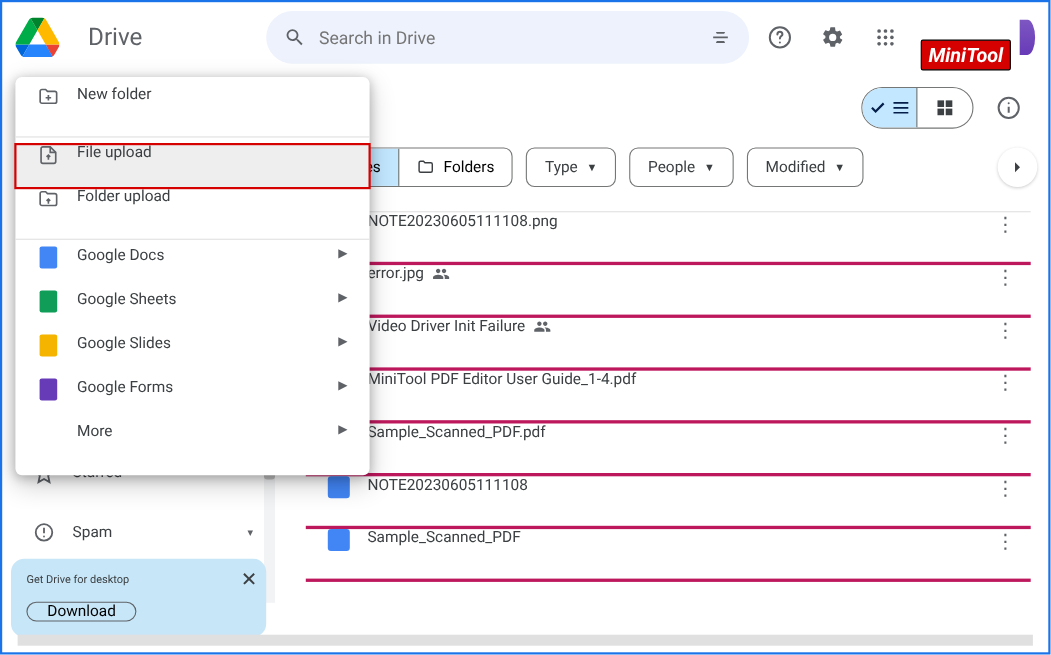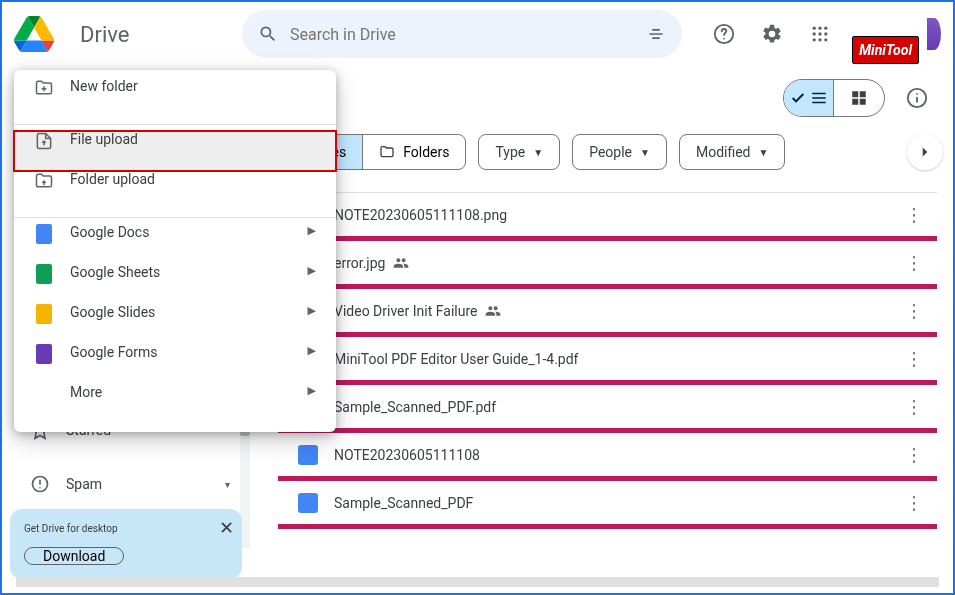--- a/index.html
+++ b/index.html
@@ -5,21 +5,21 @@
 * { box-sizing: border-box; margin: 0; padding: 0; font-family: 'Google Sans', Roboto, Arial, sans-serif; }
 body { width: 955px; height: 595px; overflow: hidden; position: relative; background: #fff; border: 2px solid #1a73e8; }
 .topbar { height: 64px; display: flex; align-items: center; padding: 0 12px; gap: 8px; }
 .logo-area { display: flex; align-items: center; gap: 8px; min-width: 220px; }
 .drive-logo { width: 40px; height: 40px; }
 .drive-text { font-size: 22px; color: #5f6368; margin-left: 18px; }
 .search-bar { flex: 1; max-width: 440px; height: 48px; background: #edf2fc; border-radius: 24px; display: flex; align-items: center; padding: 0 16px; gap: 12px; }
 .search-bar input { border: none; background: transparent; outline: none; font-size: 16px; flex: 1; color: #5f6368; }
 .top-icons { display: flex; align-items: center; gap: 8px; margin-left: auto; }
 .icon-btn { width: 40px; height: 40px; border-radius: 50%; display: flex; align-items: center; justify-content: center; cursor: pointer; color: #5f6368; }
-.brand-badge { height: 28px; padding: 0 6px; background: #d50000; color: #fff; font-weight: bold; font-style: italic; font-size: 14px; display: flex; align-items: center; border-radius: 2px; margin-left: 4px; border: 1px solid #000; margin-top: 32px; }
+.brand-badge { height: 28px; padding: 0 6px; background: #d50000; color: #fff; font-weight: bold; font-style: italic; font-size: 18px; display: flex; align-items: center; border-radius: 2px; margin-left: 4px; border: 1px solid #000; margin-top: 32px; }
 .avatar-slice { width: 14px; height: 32px; background: linear-gradient(#7e57c2,#673ab7); border-radius: 0 50% 50% 0; }
 .main { display: flex; height: calc(100% - 64px); position: relative; }
 .sidebar { width: 256px; padding: 12px 0 0 8px; position: relative; }
 .sidebar-items { position: absolute; top: 310px; width: 230px; }
 .side-item { display: flex; align-items: center; gap: 16px; height: 36px; padding-left: 20px; border-radius: 20px; cursor: pointer; color: #3c4043; font-size: 14px;}
 .side-item svg { width: 20px; height: 20px; color: #5f6368; }
 .side-caret { margin-left: auto; margin-right: 10px; color: #5f6368; font-size: 10px; }
 .scroll-trough { position:absolute; top:310px; left:238px; width:10px; height:172px; background:#f1f3f4; }
 .scroll-thumb { width:10px; height:60px; background:#c1c1c1; border-radius:3px; }
 .drive-promo { position: absolute; bottom: 14px; left: 8px; width: 232px; background: #c7e6f7; border-radius: 12px; padding: 14px 14px 14px 14px; }
@@ -33,21 +33,21 @@
 .view-toggle { display: inline-flex; border: 1px solid #747775; border-radius: 20px; overflow: hidden; height: 38px; }
 .view-toggle > div { width: 50px; display: flex; align-items: center; justify-content: center; gap:4px; }
 .view-toggle > div:first-child { background: #c2e7ff; border-right: 1px solid #747775; }
 .chips { display: flex; gap: 12px; align-items: center; margin-bottom: 22px; position: relative; }
 .chip { display: inline-flex; align-items: center; gap: 8px; padding: 0 16px; height: 36px; border: 1px solid #747775; border-radius: 8px; font-size: 14px; color: #3c4043; cursor: pointer; }
 .chip-joined { display:inline-flex; border:1px solid #747775; border-radius:8px; overflow:hidden; height:36px; }
 .chip-joined > div { padding: 0 16px; display:flex; align-items:center; gap:8px; font-size:14px; }
 .chip-joined > div:first-child { background: #c2e7ff; border-right:1px solid #747775; }
 .chip-arrow { position:absolute; right:-6px; top:0; height:36px; width:36px; border-radius:50%; background:#fff; box-shadow:0 1px 3px rgba(0,0,0,.2); display:flex; align-items:center; justify-content:center; cursor:pointer; }
 .file-list { border-top: 1px solid #e0e0e0; }
-.file-row { display: flex; align-items: center; height: 48px; border-bottom: 5px solid #be185d; cursor: pointer; padding-right: 8px; }
+.file-row { display: flex; align-items: flex-start; height: 48px; border-bottom: 3px solid #be185d; cursor: pointer; padding-right: 8px; }
 .file-icon { width: 20px; height: 20px; margin: 0 16px 0 20px; flex-shrink:0; }
 .file-name { flex: 1; font-size: 14px; color: #3c4043; display:flex; align-items:center; gap:8px; }
 .file-more { color: #5f6368; cursor: pointer; width: 30px; text-align: center; font-size:18px; }
 .shared-icon { color:#5f6368; }
 .new-menu { position: absolute; top: 68px; left: 12px; width: 322px; background: #fff; border-radius: 6px; box-shadow: 0 2px 10px rgba(0,0,0,0.25), 0 8px 24px rgba(0,0,0,0.2); z-index: 100; padding: 8px 0; }
 .menu-item { display: flex; height: 40px; padding: 0 20px; cursor: pointer; font-size: 14px; color: #3c4043; gap: 16px; }
 .menu-item.highlighted { background: #eee; outline: 2px solid #d50000; outline-offset: -1px; }
 .menu-item .m-icon { width: 20px; height: 20px; display:flex; align-items:center; justify-content:center; }
 .menu-sep { height: 1px; background: #e0e0e0; margin: 6px 0; }
 .menu-item .arrow { margin-left: auto; font-size: 11px; color: #5f6368; }

